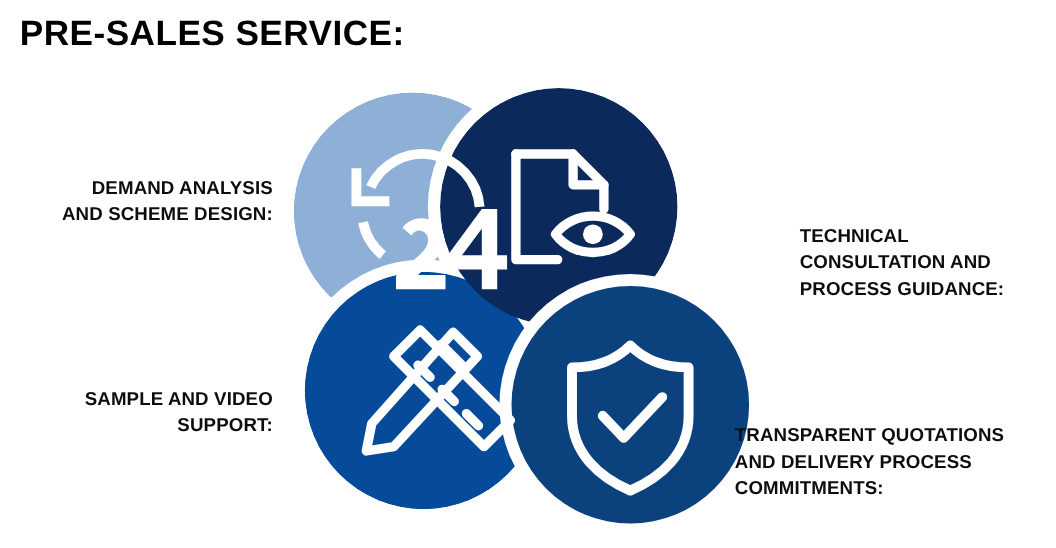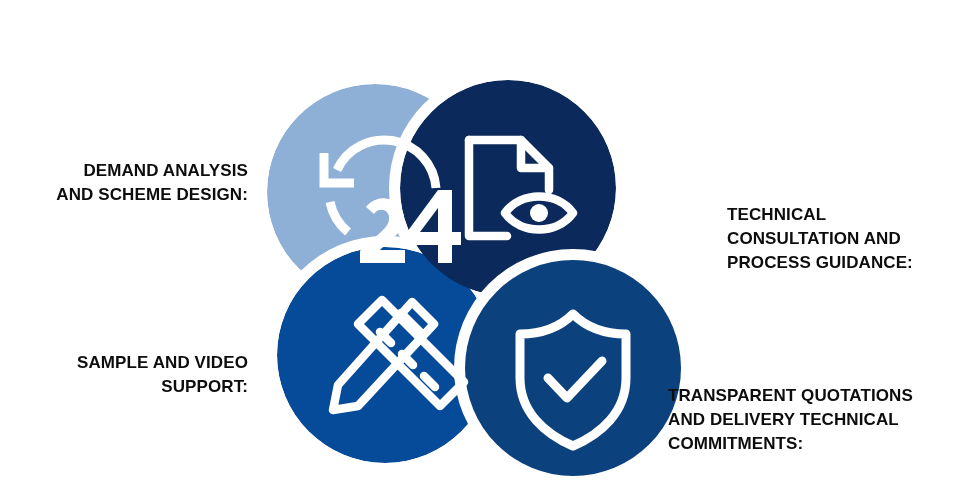--- a/index.html
+++ b/index.html
@@ -66,20 +66,21 @@
   #label-demand   { right: 712px; top: 159px; width: 260px; }
   #label-sample   { right: 712px; top: 351px; width: 260px; }
   #label-technical{ left: 727px;  top: 160px; width: 232px; }
   #label-quotation{ left: 668px;  top: 341px; width: 292px; }
 </style>
 </head>
 <body>
 
 <div class="canvas">
 
+  <div class="title">PRE-SALES SERVICE:</div>
 
   <div class="cluster">
     <svg viewBox="0 0 440 412" xmlns="http://www.w3.org/2000/svg">
       <defs>
 
         <mask id="mask-tl">
           <rect x="0" y="0" width="440" height="412" fill="#000"></rect>
           <circle cx="113" cy="114" r="108" fill="#fff"></circle>
           <circle cx="246" cy="110" r="119" fill="#000"></circle>
           <circle cx="123" cy="277" r="119" fill="#000"></circle>
@@ -176,16 +177,16 @@
 AND SCHEME DESIGN:</div>
 
   <div class="label label-left" id="label-sample">SAMPLE AND VIDEO
 SUPPORT:</div>
 
   <div class="label label-right" id="label-technical">TECHNICAL
 CONSULTATION AND
 PROCESS GUIDANCE:</div>
 
   <div class="label label-right" id="label-quotation">TRANSPARENT QUOTATIONS
-AND DELIVERY TECHNICAL
+AND DELIVERY PROCESS
 COMMITMENTS:</div>
 
 </div>
 
 </body></html>

